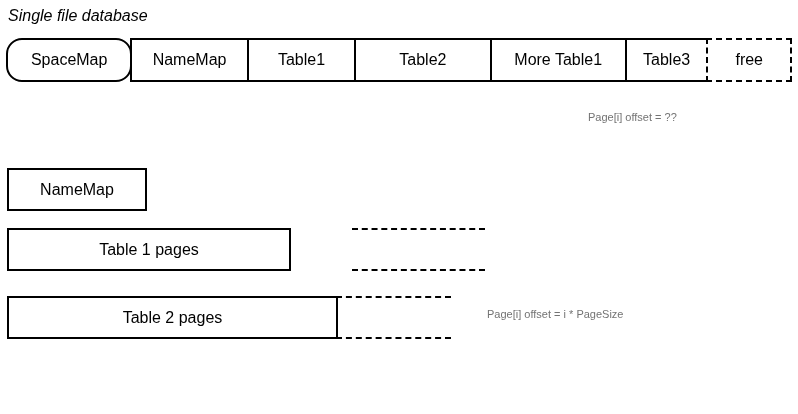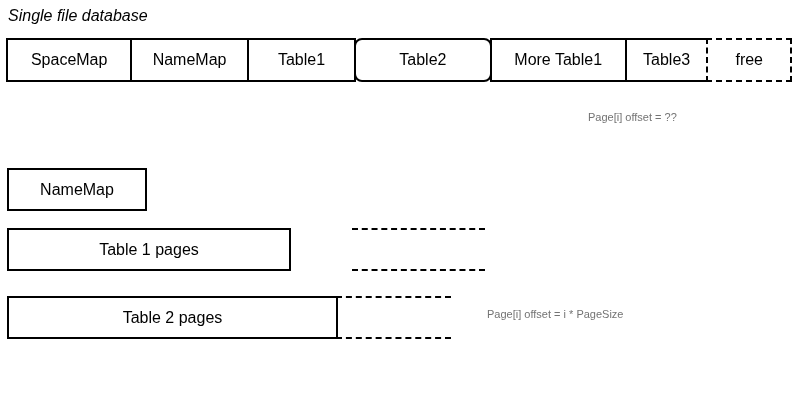--- a/index.html
+++ b/index.html
@@ -90,33 +90,33 @@
 </style>
 </head>
 <body>
 
 <div id="diagram">
 
   <div class="section-title" style="left:8px; top:8px;">Single file database</div>
 
   <div class="strip" style="left:6px; top:38px; width:786px; height:44px;">
 
-    <div class="cell" style="width:127px;">
+    <div class="cell" style="width:127px;border-radius:16px;">
       <span>SpaceMap</span>
     </div>
 
     <div class="cell" style="width:119px;">
       <span>NameMap</span>
     </div>
 
     <div class="cell" style="width:110px;">
       <span>Table1</span>
     </div>
 
-    <div class="cell" style="width:138px;border-radius:8px;">
+    <div class="cell" style="width:138px;">
       <span>Table2</span>
     </div>
 
     <div class="cell" style="width:138px;">
       <span>More Table1</span>
     </div>
 
     <div class="cell" style="width:84px;">
       <span>Table3</span>
     </div>

